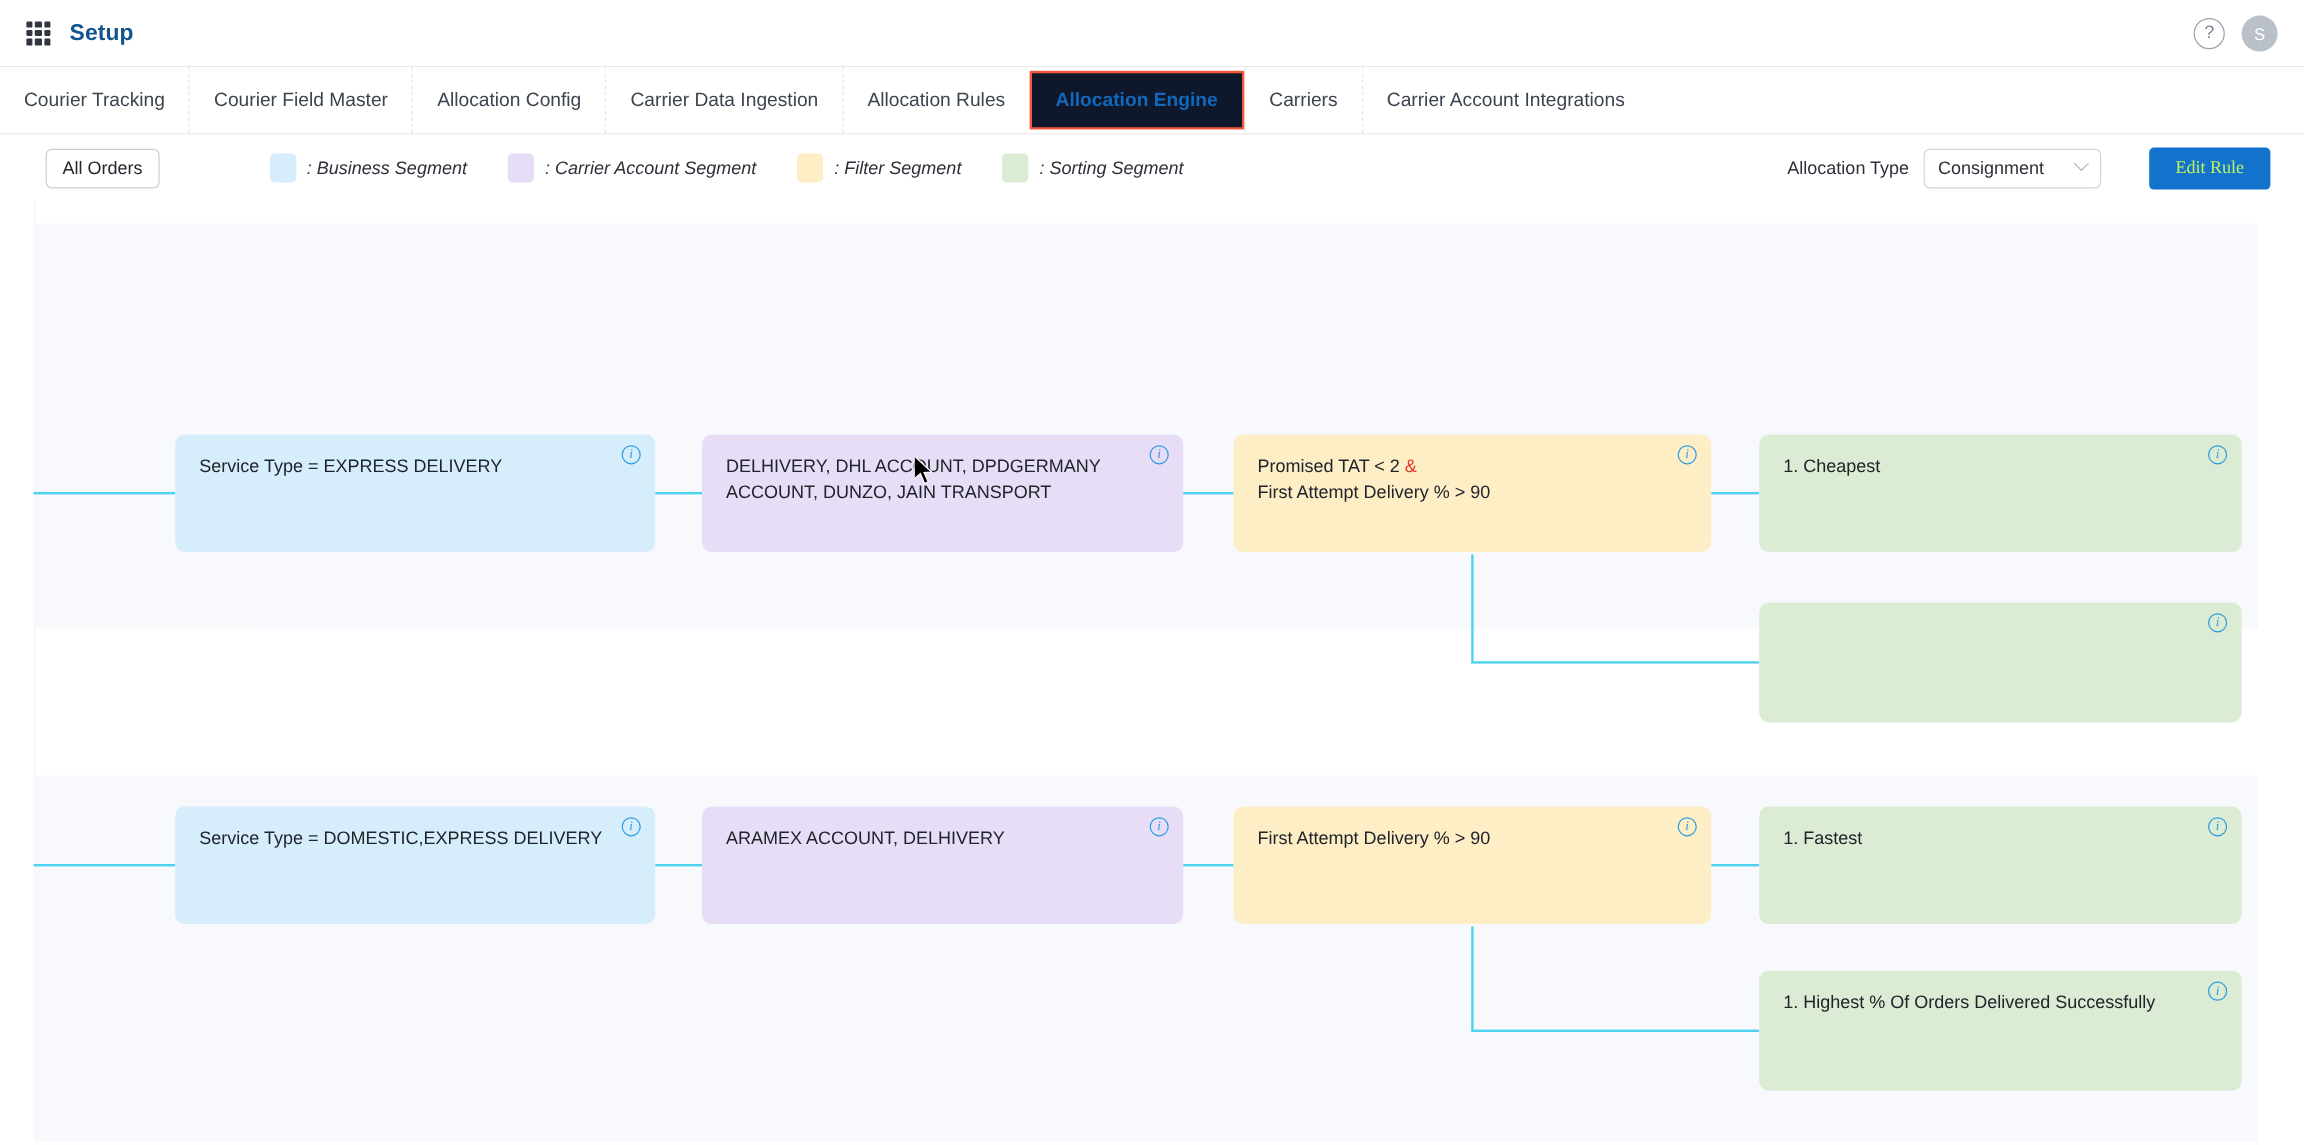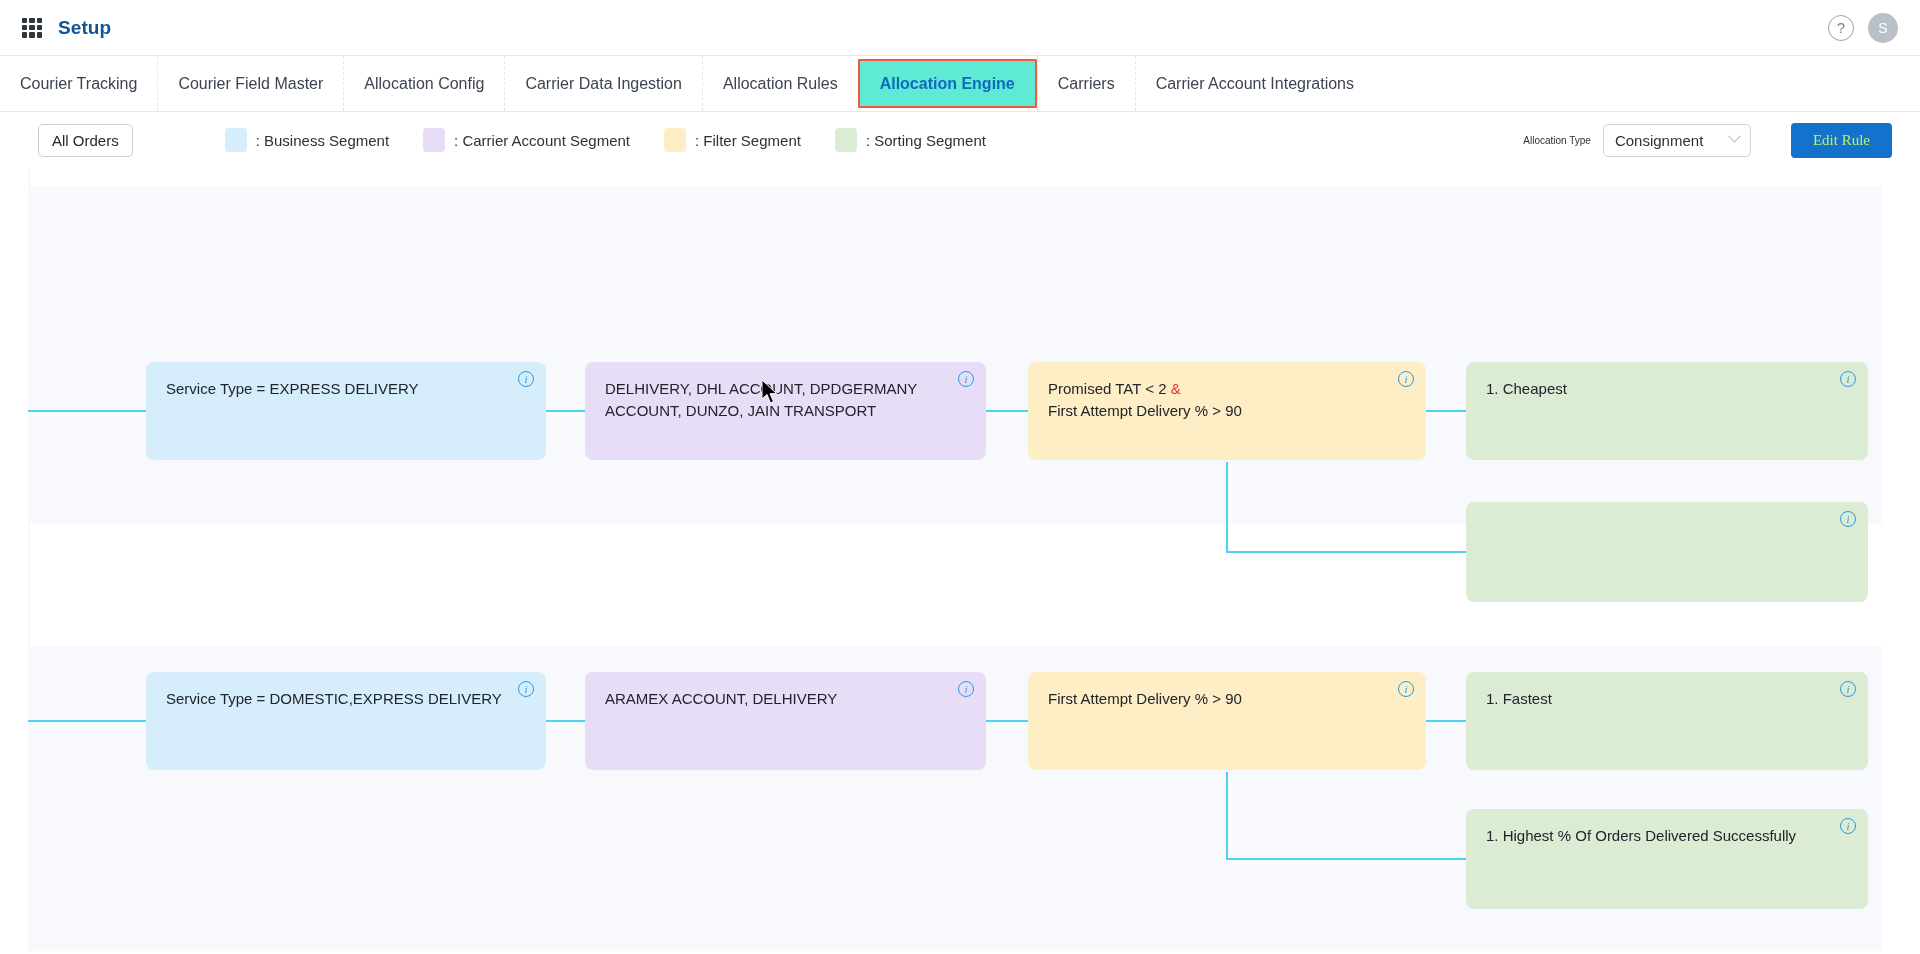--- a/index.html
+++ b/index.html
@@ -81,21 +81,21 @@
     cursor: pointer;
     border-left: 1px dashed #e2e5ea;
     white-space: nowrap;
   }
   .tab:first-child { border-left: none; }
   .tab.active {
     color: #1168bd;
     font-weight: bold;
     border: 2.5px solid #f4573e;
     border-left: 2.5px solid #f4573e;
-    background: #5eead4;
+    background: #0f172a;
     margin: 3px 0;
     border-radius: 1px;
   }
 
   
   .legendbar {
     height: 56px;
     background: #ffffff;
     display: flex;
     align-items: center;
@@ -111,40 +111,41 @@
     color: #23282f;
     padding: 7px 13px;
     cursor: pointer;
     font-family: "Liberation Sans", sans-serif;
   }
   .legend-group {
     display: flex;
     align-items: flex-end;
     gap: 34px;
     margin-left: 92px;
+    font-style: italic;
   }
   .legend-item {
     display: flex;
     align-items: center;
     gap: 9px;
     font-size: 15px;
     color: #2c3139;
   }
   .swatch {
     width: 22px; height: 24px;
     border-radius: 4px;
     display: block;
   }
   .alloc-wrap {
     margin-left: auto;
     display: flex;
     align-items: center;
     gap: 12px;
   }
-  .alloc-label { font-size: 10px; color: #2c3139; }
+  .alloc-label { font-size: 15px; color: #2c3139; }
   .alloc-select {
     width: 148px;
     height: 33px;
     border: 1px solid #d0d5dc;
     border-radius: 5px;
     background: #ffffff;
     display: flex;
     align-items: center;
     padding: 0 11px;
     font-size: 15px;

